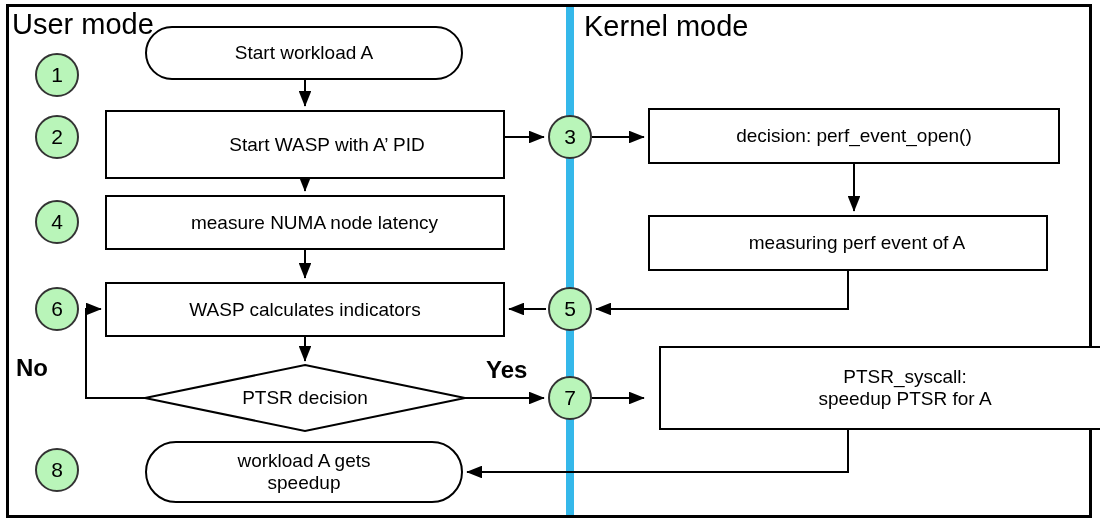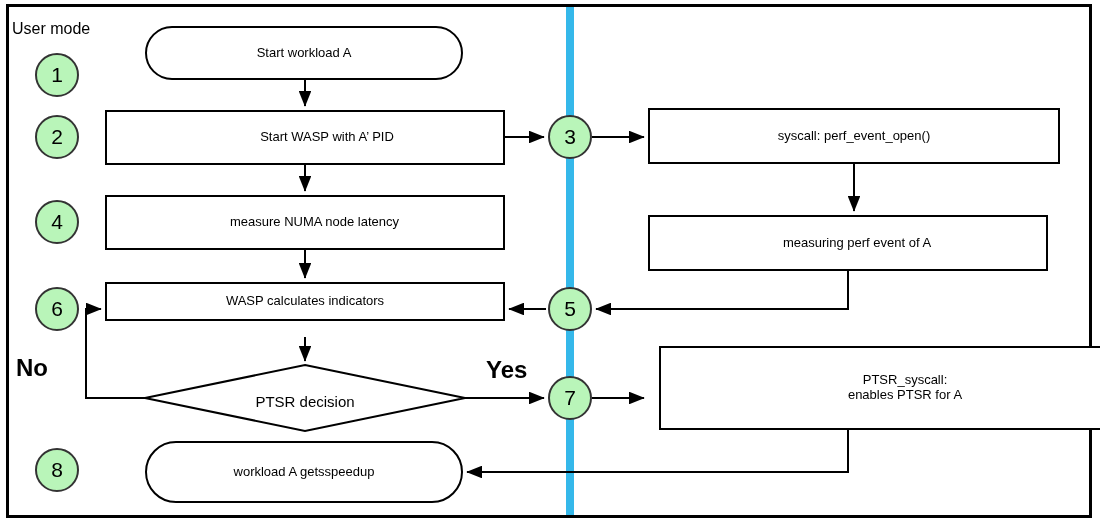--- a/index.html
+++ b/index.html
@@ -13,45 +13,45 @@
     border:3px solid #000;box-sizing:border-box;z-index:0;
   }
   .divider{
     position:absolute;left:566px;top:7px;width:8px;height:508px;
     background:#35b8ea;z-index:1;
   }
   svg.arrows{position:absolute;left:0;top:0;z-index:2;}
   .box{
     position:absolute;background:#fff;border:2px solid #000;box-sizing:border-box;
     display:flex;align-items:center;justify-content:center;text-align:center;
-    font-size:13px;line-height:1.15;z-index:3;
+    font-size:19px;line-height:1.15;z-index:3;
   }
   .stadium1{left:145px;top:26px;width:318px;height:54px;border-radius:27px;}
-  .rect-wasp{left:105px;top:110px;width:400px;height:55px;padding-left:44px;}
+  .rect-wasp{left:105px;top:110px;width:400px;height:69px;padding-left:44px;}
   .rect-numa{left:105px;top:195px;width:400px;height:55px;padding-left:19px;}
-  .rect-calc{left:105px;top:282px;width:400px;height:39px;}
-  .stadium2{left:145px;top:441px;width:318px;height:62px;border-radius:31px;flex-direction:row;}
+  .rect-calc{left:105px;top:282px;width:400px;height:55px;}
+  .stadium2{left:145px;top:441px;width:318px;height:62px;border-radius:31px;flex-direction:column;}
   .rect-syscall{left:648px;top:108px;width:412px;height:56px;}
   .rect-measuring{left:648px;top:215px;width:400px;height:56px;padding-left:18px;}
   .rect-ptsr{left:659px;top:346px;width:492px;height:84px;flex-direction:column;}
   .diamond-label{
     position:absolute;left:205px;top:387px;width:200px;text-align:center;
-    font-size:15px;z-index:3;margin-top:6px;
+    font-size:19px;z-index:3;
   }
   .circle{
     position:absolute;width:44px;height:44px;border-radius:50%;
     background:#b9f5b9;border:2px solid #333;box-sizing:border-box;
     display:flex;align-items:center;justify-content:center;
     font-size:21px;z-index:4;
   }
   .c1{left:35px;top:53px;}  .c2{left:35px;top:115px;}
   .c4{left:35px;top:200px;} .c6{left:35px;top:287px;}
   .c8{left:35px;top:448px;} .c3{left:548px;top:115px;}
   .c5{left:548px;top:287px;}.c7{left:548px;top:376px;}
-  .mode-label{position:absolute;font-size:16px;z-index:3;margin-top:12px;}
+  .mode-label{position:absolute;font-size:29px;z-index:3;}
   .user-mode{left:12px;top:8px;}
   .kernel-mode{left:584px;top:10px;}
   .branch-label{position:absolute;font-size:24px;font-weight:bold;z-index:3;}
   .no-label{left:16px;top:354px;}
   .yes-label{left:486px;top:356px;}
 </style>
 </head>
 <body>
 
 <div id="stage">
@@ -75,35 +75,36 @@
     <path d="M854,164 L854,211" stroke="#000" stroke-width="2" fill="none" marker-end="url(#ah)"></path>
     <path d="M848,271 L848,309 L596,309" stroke="#000" stroke-width="2" fill="none" marker-end="url(#ah)"></path>
     <path d="M546,309 L509,309" stroke="#000" stroke-width="2" fill="none" marker-end="url(#ah)"></path>
     <path d="M465,398 L544,398" stroke="#000" stroke-width="2" fill="none" marker-end="url(#ah)"></path>
     <path d="M592,398 L644,398" stroke="#000" stroke-width="2" fill="none" marker-end="url(#ah)"></path>
     <path d="M145,398 L86,398 L86,309 L101,309" stroke="#000" stroke-width="2" fill="none" marker-end="url(#ah)"></path>
     <path d="M848,430 L848,472 L467,472" stroke="#000" stroke-width="2" fill="none" marker-end="url(#ah)"></path>
   </svg>
 
   <div class="mode-label user-mode">User mode</div>
+  <div class="mode-label kernel-mode">Kernel mode</div>
 
   <div class="box stadium1">Start workload A</div>
   <div class="box rect-wasp">Start WASP with A’ PID</div>
   <div class="box rect-numa">measure NUMA node latency</div>
   <div class="box rect-calc">WASP calculates indicators</div>
   <div class="diamond-label">PTSR decision</div>
   <div class="box stadium2">
     <span>workload A gets</span>
     <span>speedup</span>
   </div>
-  <div class="box rect-syscall">syscall: perf_event_open()</div>
+  <div class="box rect-syscall">decision: perf_event_open()</div>
   <div class="box rect-measuring">measuring perf event of A</div>
   <div class="box rect-ptsr">
     <span>PTSR_syscall:</span>
-    <span>enables PTSR for A</span>
+    <span>speedup PTSR for A</span>
   </div>
 
   <div class="circle c1">1</div>
   <div class="circle c2">2</div>
   <div class="circle c3">3</div>
   <div class="circle c4">4</div>
   <div class="circle c5">5</div>
   <div class="circle c6">6</div>
   <div class="circle c7">7</div>
   <div class="circle c8">8</div>

